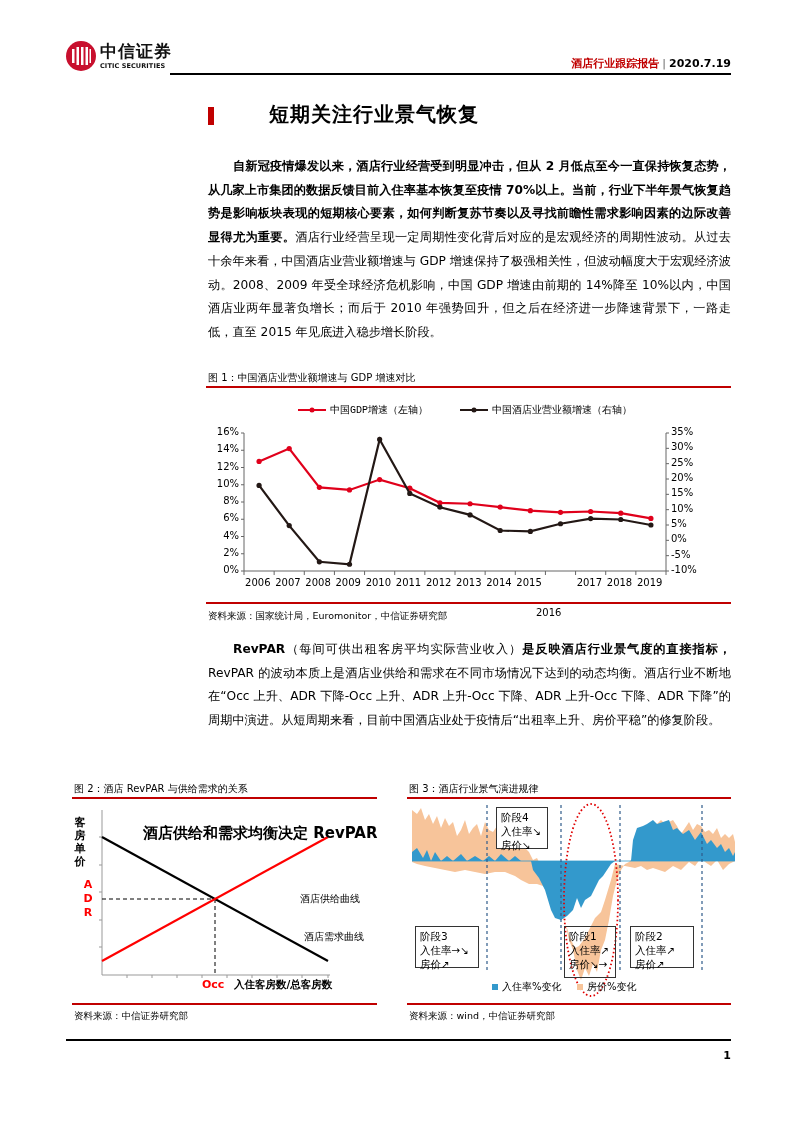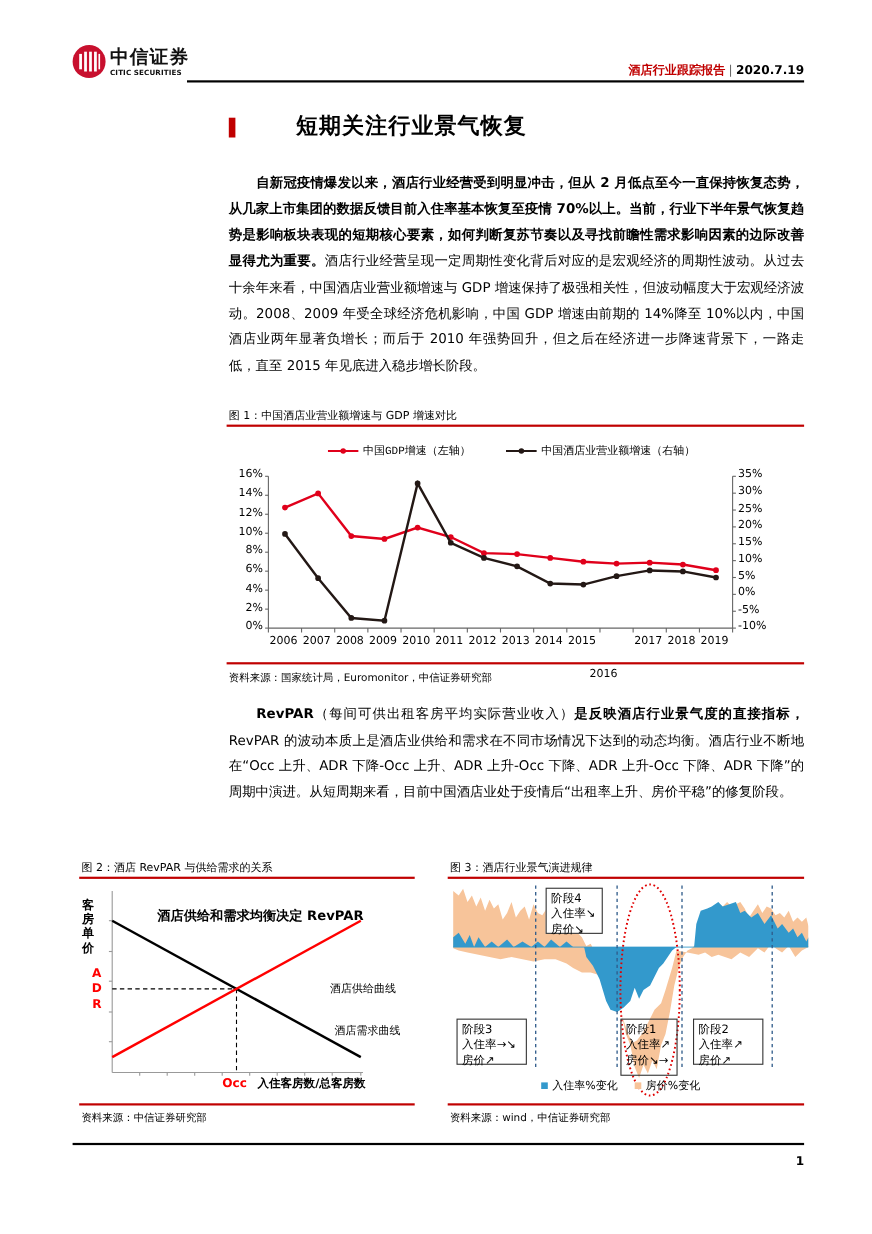--- a/index.html
+++ b/index.html
@@ -199,21 +199,21 @@
   <div>客</div>
     <div>房</div>
     <div>单</div>
     <div>价</div>
 </div>
 <div class="abs" style="left:83px; top:878px; font-size:11px; font-weight:bold; line-height:14px; color:#ff0000; width:10px; text-align:center;">
   <div>A</div>
     <div>D</div>
     <div>R</div>
 </div>
-<div class="abs" style="left:143px; top:824px; font-size:12px; font-weight:bold; white-space:nowrap;">酒店供给和需求均衡决定 RevPAR</div>
+<div class="abs" style="left:143px; top:824px; font-size:15px; font-weight:bold; white-space:nowrap;">酒店供给和需求均衡决定 RevPAR</div>
 <div class="abs" style="left:300px; top:892px; font-size:10px; white-space:nowrap;">酒店供给曲线</div>
 <div class="abs" style="left:304px; top:930px; font-size:10px; white-space:nowrap;">酒店需求曲线</div>
 <div class="abs" style="left:202px; top:978px; font-size:11px; font-weight:bold; color:#ff0000;">Occ</div>
 <div class="abs" style="left:234px; top:978px; font-size:10.5px; font-weight:bold; white-space:nowrap;">入住客房数/总客房数</div>
 
 <div class="abs red-rule" style="left:72px; top:1003px; width:305px;"></div>
 <div class="abs src" style="left:74px; top:1010px;">资料来源：中信证券研究部</div>
 
 <div class="abs fig-cap" style="left:409px; top:782px;">图 3：酒店行业景气演进规律</div>
 <div class="abs red-rule" style="left:407px; top:797px; width:324px;"></div>

